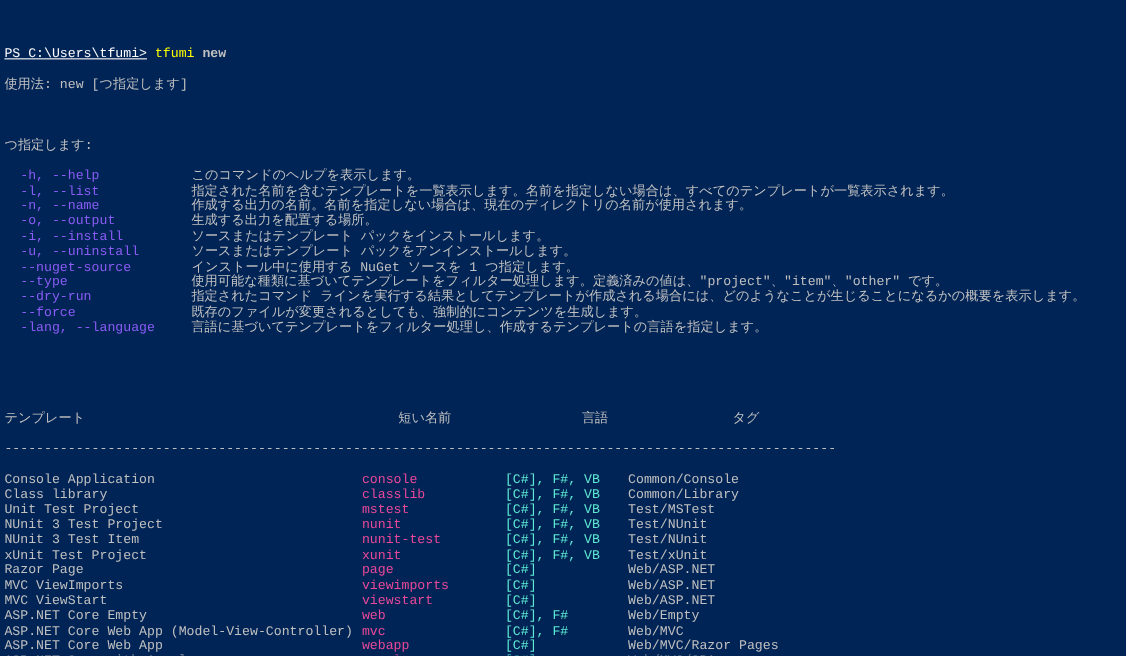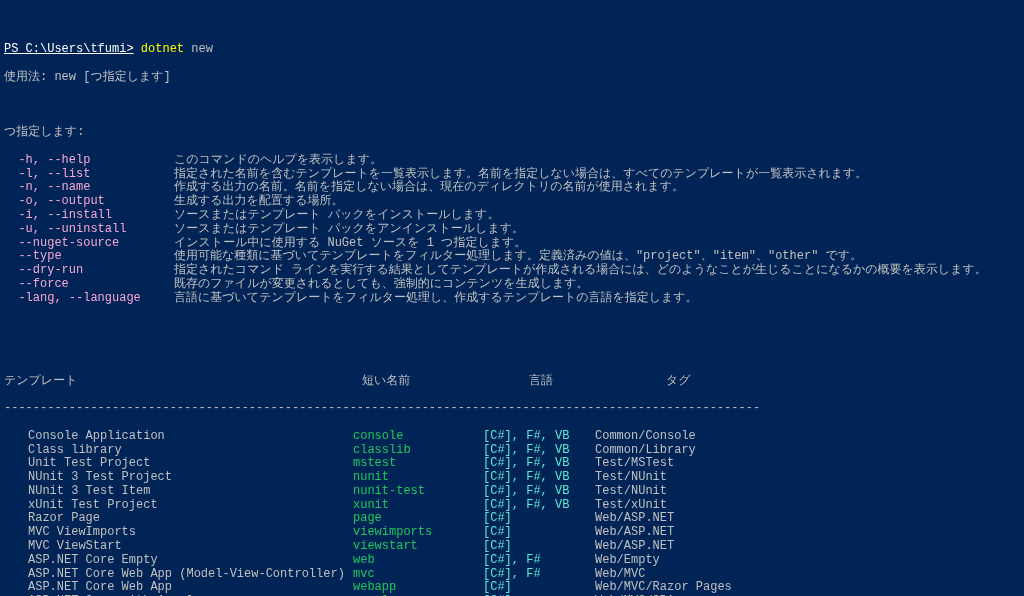--- a/index.html
+++ b/index.html
@@ -11,45 +11,44 @@
       line-height: 1.15;
       padding: 2px 4px;
       white-space: pre;
       width: 1024px;
       height: 596px;
       overflow: hidden;
     }
     .prompt-line {}
     .ps-prefix { color: #ffffff; text-decoration: underline; }
     .cmd-yellow { color: #ffff00; }
-    .cmd-gray { color: #c0c0c0; }
+    .cmd-gray { color: #c0c0c0; font-weight: bold; }
     .usage-line { color: #c0c0c0; }
     .section-head { color: #c0c0c0; }
     .opt-col1 {
       display: inline-block;
       width: 170px;
-      color: #f9a8d4;
+      color: #8b5cf6;
     }
     .opt-col2 {
       display: inline-block;
       color: #c0c0c0;
       text-align: right;
     }
     .header-row { color: #c0c0c0; }
     .header-sep { color: #c0c0c0; }
     .tpl-col1 {
       display: inline-block;
       width: 325px;
       color: #c0c0c0;
-      margin-left: 24px;
     }
     .tpl-col2 {
       display: inline-block;
       width: 130px;
-      color: #22c55e;
+      color: #ec4899;
     }
     .tpl-col3 {
       display: inline-block;
       width: 112px;
       color: #5eead4;
     }
     .tpl-col4 {
       display: inline-block;
       color: #c0c0c0;
     }
@@ -70,21 +69,21 @@
     }
     .hdr-col4 {
       display: inline-block;
       color: #c0c0c0;
     }
   </style>
 </head>
 <body>
 
 
-<div class="prompt-line"><span class="ps-prefix">PS C:\Users\tfumi&gt;</span> <span class="cmd-yellow">dotnet</span> <span class="cmd-gray">new</span></div>
+<div class="prompt-line"><span class="ps-prefix">PS C:\Users\tfumi&gt;</span> <span class="cmd-yellow">tfumi</span> <span class="cmd-gray">new</span></div>
 <div class="usage-line">使用法: new [つ指定します]</div>
 <div>&nbsp;</div>
 <div class="section-head">つ指定します:</div>
 <div id="options-block"><div><span class="opt-col1">  -h, --help</span><span class="opt-col2">このコマンドのヘルプを表示します。</span></div><div><span class="opt-col1">  -l, --list</span><span class="opt-col2">指定された名前を含むテンプレートを一覧表示します。名前を指定しない場合は、すべてのテンプレートが一覧表示されます。</span></div><div><span class="opt-col1">  -n, --name</span><span class="opt-col2">作成する出力の名前。名前を指定しない場合は、現在のディレクトリの名前が使用されます。</span></div><div><span class="opt-col1">  -o, --output</span><span class="opt-col2">生成する出力を配置する場所。</span></div><div><span class="opt-col1">  -i, --install</span><span class="opt-col2">ソースまたはテンプレート パックをインストールします。</span></div><div><span class="opt-col1">  -u, --uninstall</span><span class="opt-col2">ソースまたはテンプレート パックをアンインストールします。</span></div><div><span class="opt-col1">  --nuget-source</span><span class="opt-col2">インストール中に使用する NuGet ソースを 1 つ指定します。</span></div><div><span class="opt-col1">  --type</span><span class="opt-col2">使用可能な種類に基づいてテンプレートをフィルター処理します。定義済みの値は、"project"、"item"、"other" です。</span></div><div><span class="opt-col1">  --dry-run</span><span class="opt-col2">指定されたコマンド ラインを実行する結果としてテンプレートが作成される場合には、どのようなことが生じることになるかの概要を表示します。</span></div><div><span class="opt-col1">  --force</span><span class="opt-col2">既存のファイルが変更されるとしても、強制的にコンテンツを生成します。</span></div><div><span class="opt-col1">  -lang, --language</span><span class="opt-col2">言語に基づいてテンプレートをフィルター処理し、作成するテンプレートの言語を指定します。</span></div></div>
 <div>&nbsp;</div>
 <div>&nbsp;</div>
 <div class="header-row"><span class="hdr-col1">テンプレート</span><span class="hdr-col2">短い名前</span><span class="hdr-col3">言語</span><span class="hdr-col4">タグ</span></div>
 <div class="header-sep">---------------------------------------------------------------------------------------------------------</div>
 <div id="templates-block"><div><span class="tpl-col1">Console Application</span><span class="tpl-col2">console</span><span class="tpl-col3">[C#], F#, VB</span><span class="tpl-col4">Common/Console</span></div><div><span class="tpl-col1">Class library</span><span class="tpl-col2">classlib</span><span class="tpl-col3">[C#], F#, VB</span><span class="tpl-col4">Common/Library</span></div><div><span class="tpl-col1">Unit Test Project</span><span class="tpl-col2">mstest</span><span class="tpl-col3">[C#], F#, VB</span><span class="tpl-col4">Test/MSTest</span></div><div><span class="tpl-col1">NUnit 3 Test Project</span><span class="tpl-col2">nunit</span><span class="tpl-col3">[C#], F#, VB</span><span class="tpl-col4">Test/NUnit</span></div><div><span class="tpl-col1">NUnit 3 Test Item</span><span class="tpl-col2">nunit-test</span><span class="tpl-col3">[C#], F#, VB</span><span class="tpl-col4">Test/NUnit</span></div><div><span class="tpl-col1">xUnit Test Project</span><span class="tpl-col2">xunit</span><span class="tpl-col3">[C#], F#, VB</span><span class="tpl-col4">Test/xUnit</span></div><div><span class="tpl-col1">Razor Page</span><span class="tpl-col2">page</span><span class="tpl-col3">[C#]</span><span class="tpl-col4">Web/ASP.NET</span></div><div><span class="tpl-col1">MVC ViewImports</span><span class="tpl-col2">viewimports</span><span class="tpl-col3">[C#]</span><span class="tpl-col4">Web/ASP.NET</span></div><div><span class="tpl-col1">MVC ViewStart</span><span class="tpl-col2">viewstart</span><span class="tpl-col3">[C#]</span><span class="tpl-col4">Web/ASP.NET</span></div><div><span class="tpl-col1">ASP.NET Core Empty</span><span class="tpl-col2">web</span><span class="tpl-col3">[C#], F#</span><span class="tpl-col4">Web/Empty</span></div><div><span class="tpl-col1">ASP.NET Core Web App (Model-View-Controller)</span><span class="tpl-col2">mvc</span><span class="tpl-col3">[C#], F#</span><span class="tpl-col4">Web/MVC</span></div><div><span class="tpl-col1">ASP.NET Core Web App</span><span class="tpl-col2">webapp</span><span class="tpl-col3">[C#]</span><span class="tpl-col4">Web/MVC/Razor Pages</span></div><div><span class="tpl-col1">ASP.NET Core with Angular</span><span class="tpl-col2">angular</span><span class="tpl-col3">[C#]</span><span class="tpl-col4">Web/MVC/SPA</span></div></div>
 

